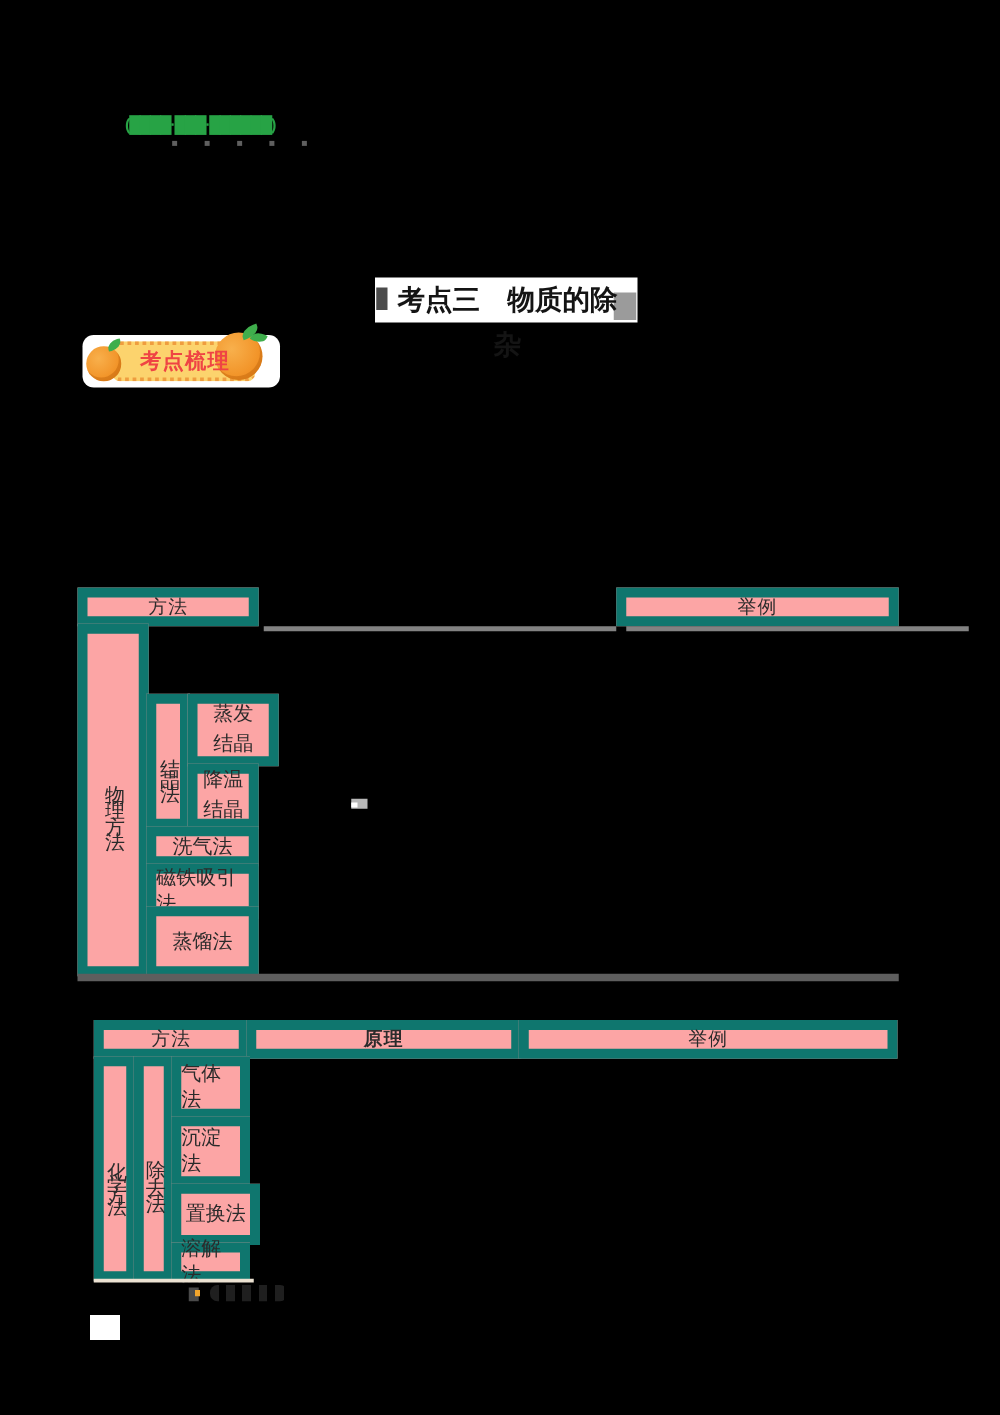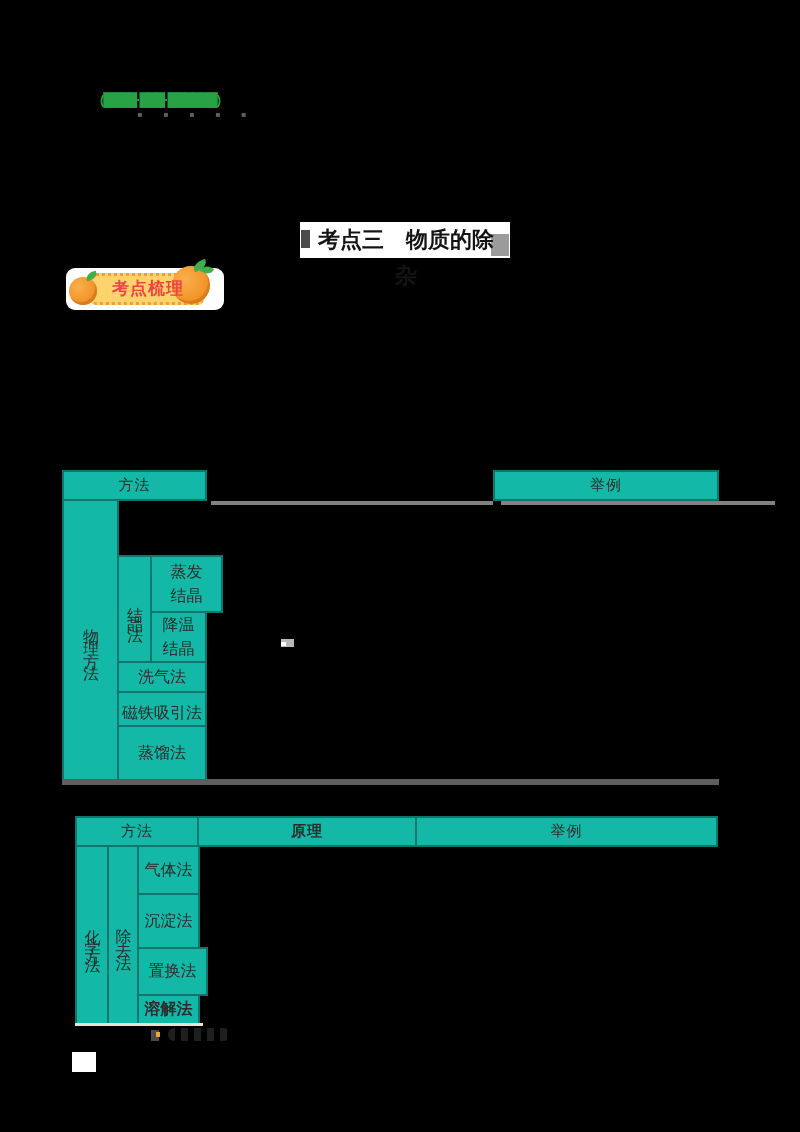--- a/index.html
+++ b/index.html
@@ -57,22 +57,22 @@
   .orange-l { left: 69px; top: 277px; width: 28px; height: 28px; }
   .orange-r { left: 172px; top: 266px; width: 38px; height: 38px; }
   .leaf { background: #3fae4c; border-radius: 80% 0 80% 0; }
   .leaf-l  { left: 86px;  top: 272px; width: 11px; height: 8px;  transform: rotate(-15deg); }
   .leaf-r1 { left: 193px; top: 261px; width: 14px; height: 9px;  transform: rotate(-20deg); }
   .leaf-r2 { left: 201px; top: 266px; width: 12px; height: 8px;  transform: rotate(25deg); }
 
   
   .cell {
     position: absolute;
-    background: #14b8a6;
-    border: 2px solid #0f766e;
+    background: #fca5a5;
+    border: 8px solid #0f766e;
     color: #2b2b2b;
     display: flex; align-items: center; justify-content: center;
     font-size: 16px;
   }
   .hcell { font-size: 15px; letter-spacing: 1px; }
   .vtext { writing-mode: vertical-rl; text-orientation: upright; }
   .wrap2 { width: 40px; text-align: center; line-height: 24px; word-break: break-all; display: block; }
   .grayband { position: absolute; background: #828282; height: 4px; }
   .t1-bottom { left: 0; top: 309px; width: 657px; height: 6px; background: #5e5e5e; }
   .t2-bottom { left: 0; top: 207px; width: 128px; height: 3px; background: #ece2d2; }
@@ -147,21 +147,21 @@
     <div class="cell" style="left:0; top:29px; width:34px; height:180px;">
       <span class="vtext" style="letter-spacing:9px;">化学方法</span>
     </div>
     <div class="cell" style="left:32px; top:29px; width:32px; height:180px;">
       <span class="vtext" style="letter-spacing:13px;">除去法</span>
     </div>
 
     <div class="cell" style="left:62px; top:29px; width:63px; height:50px;">气体法</div>
     <div class="cell" style="left:62px; top:77px; width:63px; height:56px;">沉淀法</div>
     <div class="cell" style="left:62px; top:131px; width:71px; height:49px;">置换法</div>
-    <div class="cell" style="left:62px; top:178px; width:63px; height:31px;font-weight:bold;">溶解法</div>
+    <div class="cell" style="left:62px; top:178px; width:63px; height:31px;">溶解法</div>
 
     <div class="abs t2-bottom"></div>
   </div>
 
   <div class="abs gray-square"></div>
   <div class="abs yellow-dot"></div>
   <div class="abs faint-squiggle"></div>
   <div class="abs white-rect"></div>
 
 </div>

